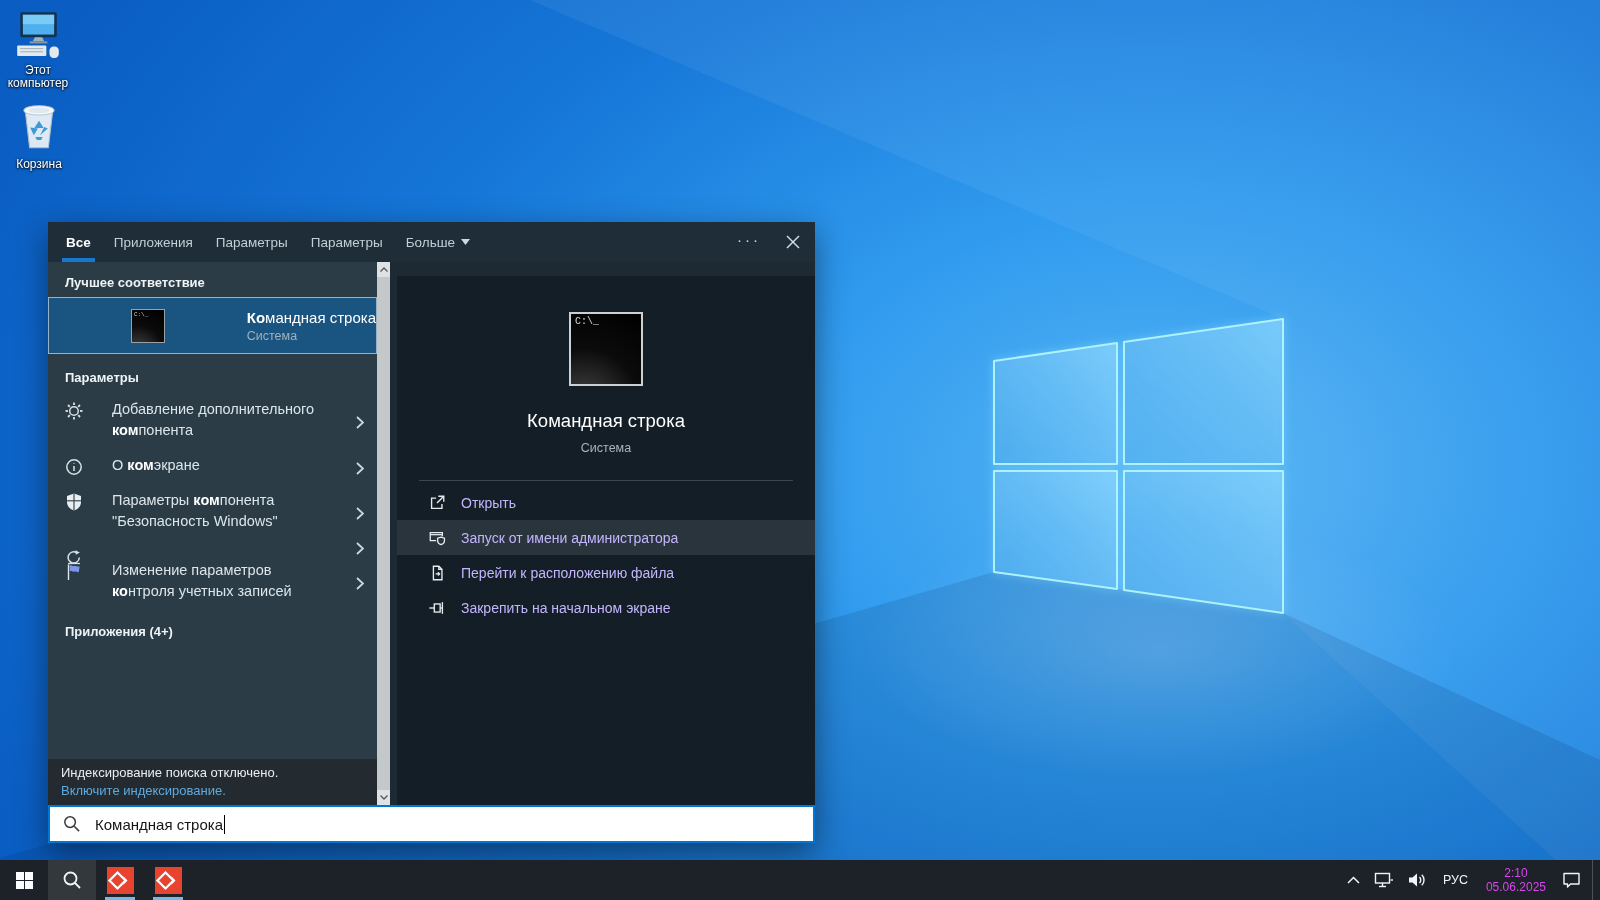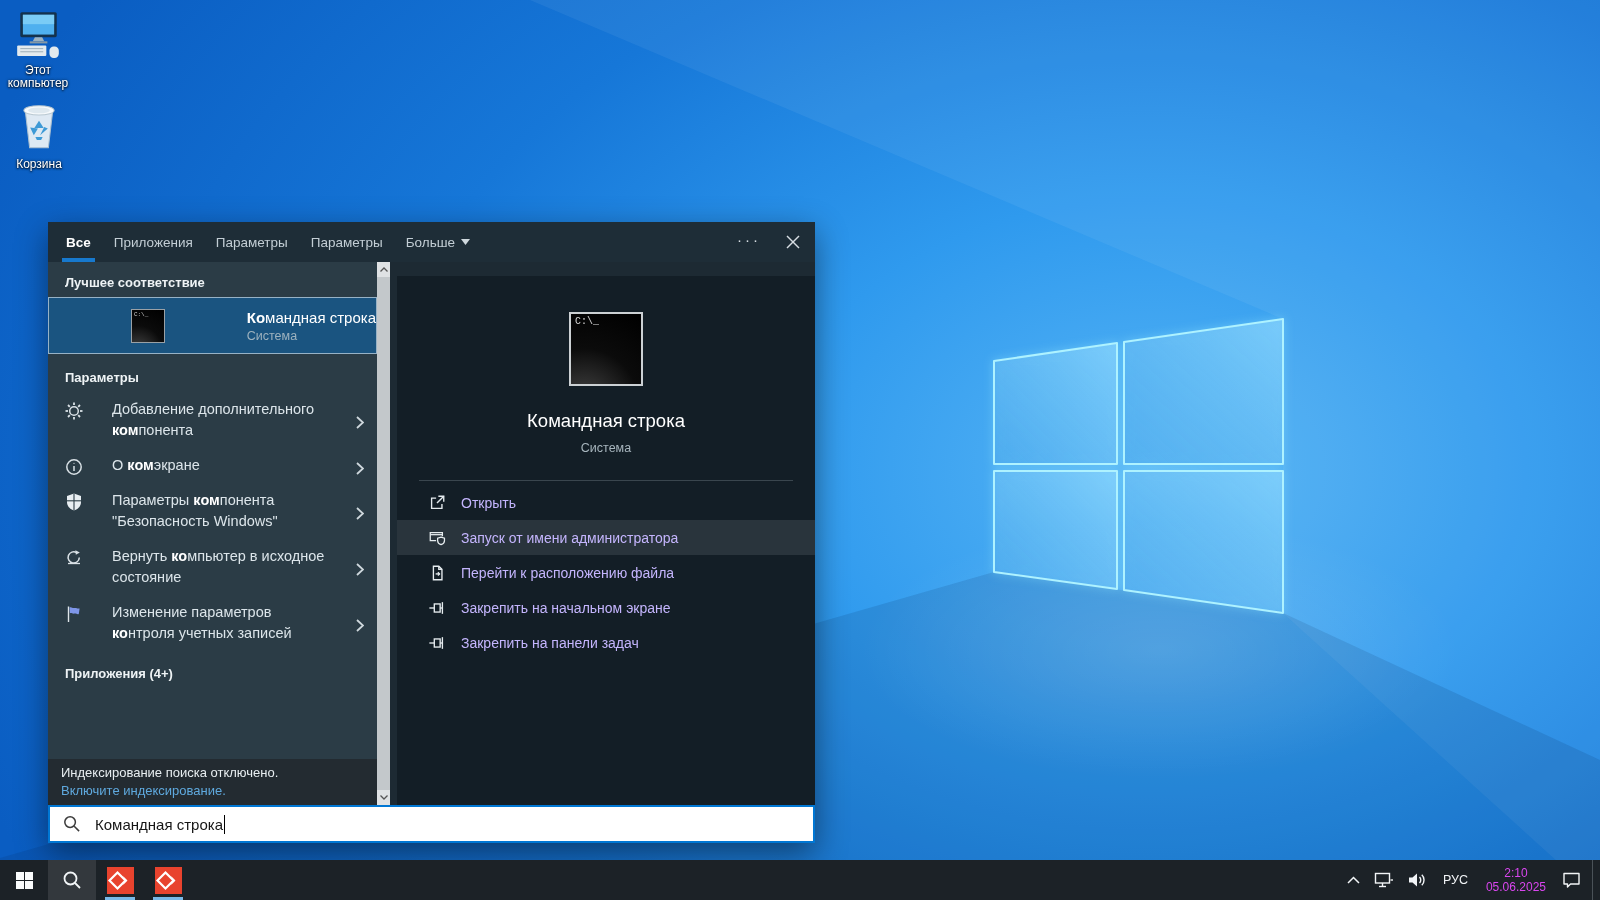--- a/index.html
+++ b/index.html
@@ -257,21 +257,20 @@
               </svg></span>
         </div>
 
         <div class="litem">
           <span class="ic">
             <svg width="20" height="20" viewBox="0 0 20 20" fill="none" stroke="#d9e1e6" stroke-width="1.5">
               <path d="M15.3 9.5 A5.6 5.6 0 1 1 12.6 4.6"></path>
               <polygon points="11.4,2.2 15.8,4.6 11.8,6.8" fill="#d9e1e6" stroke="none"></polygon>
               <path d="M4 15.5 h12" stroke-width="1.3"></path>
             </svg></span>
-          <span><span>Вернуть </span><span class="seg-b">ко</span><span>мпьютер в исходное состояние</span></span>
           <span class="chev">
             <svg width="8" height="13" viewBox="0 0 8 13">
                 <polyline points="1,1 7,6.5 1,12" fill="none" stroke="#cfd8dd" stroke-width="1.8"></polyline>
               </svg></span>
         </div>
 
         <div class="litem">
           <span class="ic">
             <svg width="20" height="20" viewBox="0 0 20 20">
               <line x1="4.5" y1="2.5" x2="4.5" y2="18" stroke="#dfe6ea" stroke-width="1.4"></line>
@@ -346,29 +345,20 @@
         <div class="action">
           <svg width="18" height="18" viewBox="0 0 20 20" fill="none" stroke="#e6ecef" stroke-width="1.5">
             <line x1="1.5" y1="10" x2="7" y2="10"></line>
               <rect x="7" y="5.5" width="6.5" height="9"></rect>
             <line x1="16" y1="3.5" x2="16" y2="16.5"></line>
               <line x1="13.5" y1="10" x2="16" y2="10"></line>
           </svg>
           <span class="alabel">Закрепить на начальном экране</span>
         </div>
 
-        <div class="action">
-          <svg width="18" height="18" viewBox="0 0 20 20" fill="none" stroke="#e6ecef" stroke-width="1.5">
-            <line x1="1.5" y1="10" x2="7" y2="10"></line>
-              <rect x="7" y="5.5" width="6.5" height="9"></rect>
-            <line x1="16" y1="3.5" x2="16" y2="16.5"></line>
-              <line x1="13.5" y1="10" x2="16" y2="10"></line>
-          </svg>
-          <span class="alabel">Закрепить на панели задач</span>
-        </div>
       </div>
     </div>
 
     <div class="searchbox">
       <svg width="18" height="18" viewBox="0 0 19 19">
         <circle cx="7.5" cy="7.5" r="5.6" fill="none" stroke="#3c3c3c" stroke-width="1.6"></circle>
         <line x1="11.8" y1="11.8" x2="17" y2="17" stroke="#3c3c3c" stroke-width="1.6"></line>
       </svg>
       <span class="q">Командная строка</span>
         <span class="caret"></span>

